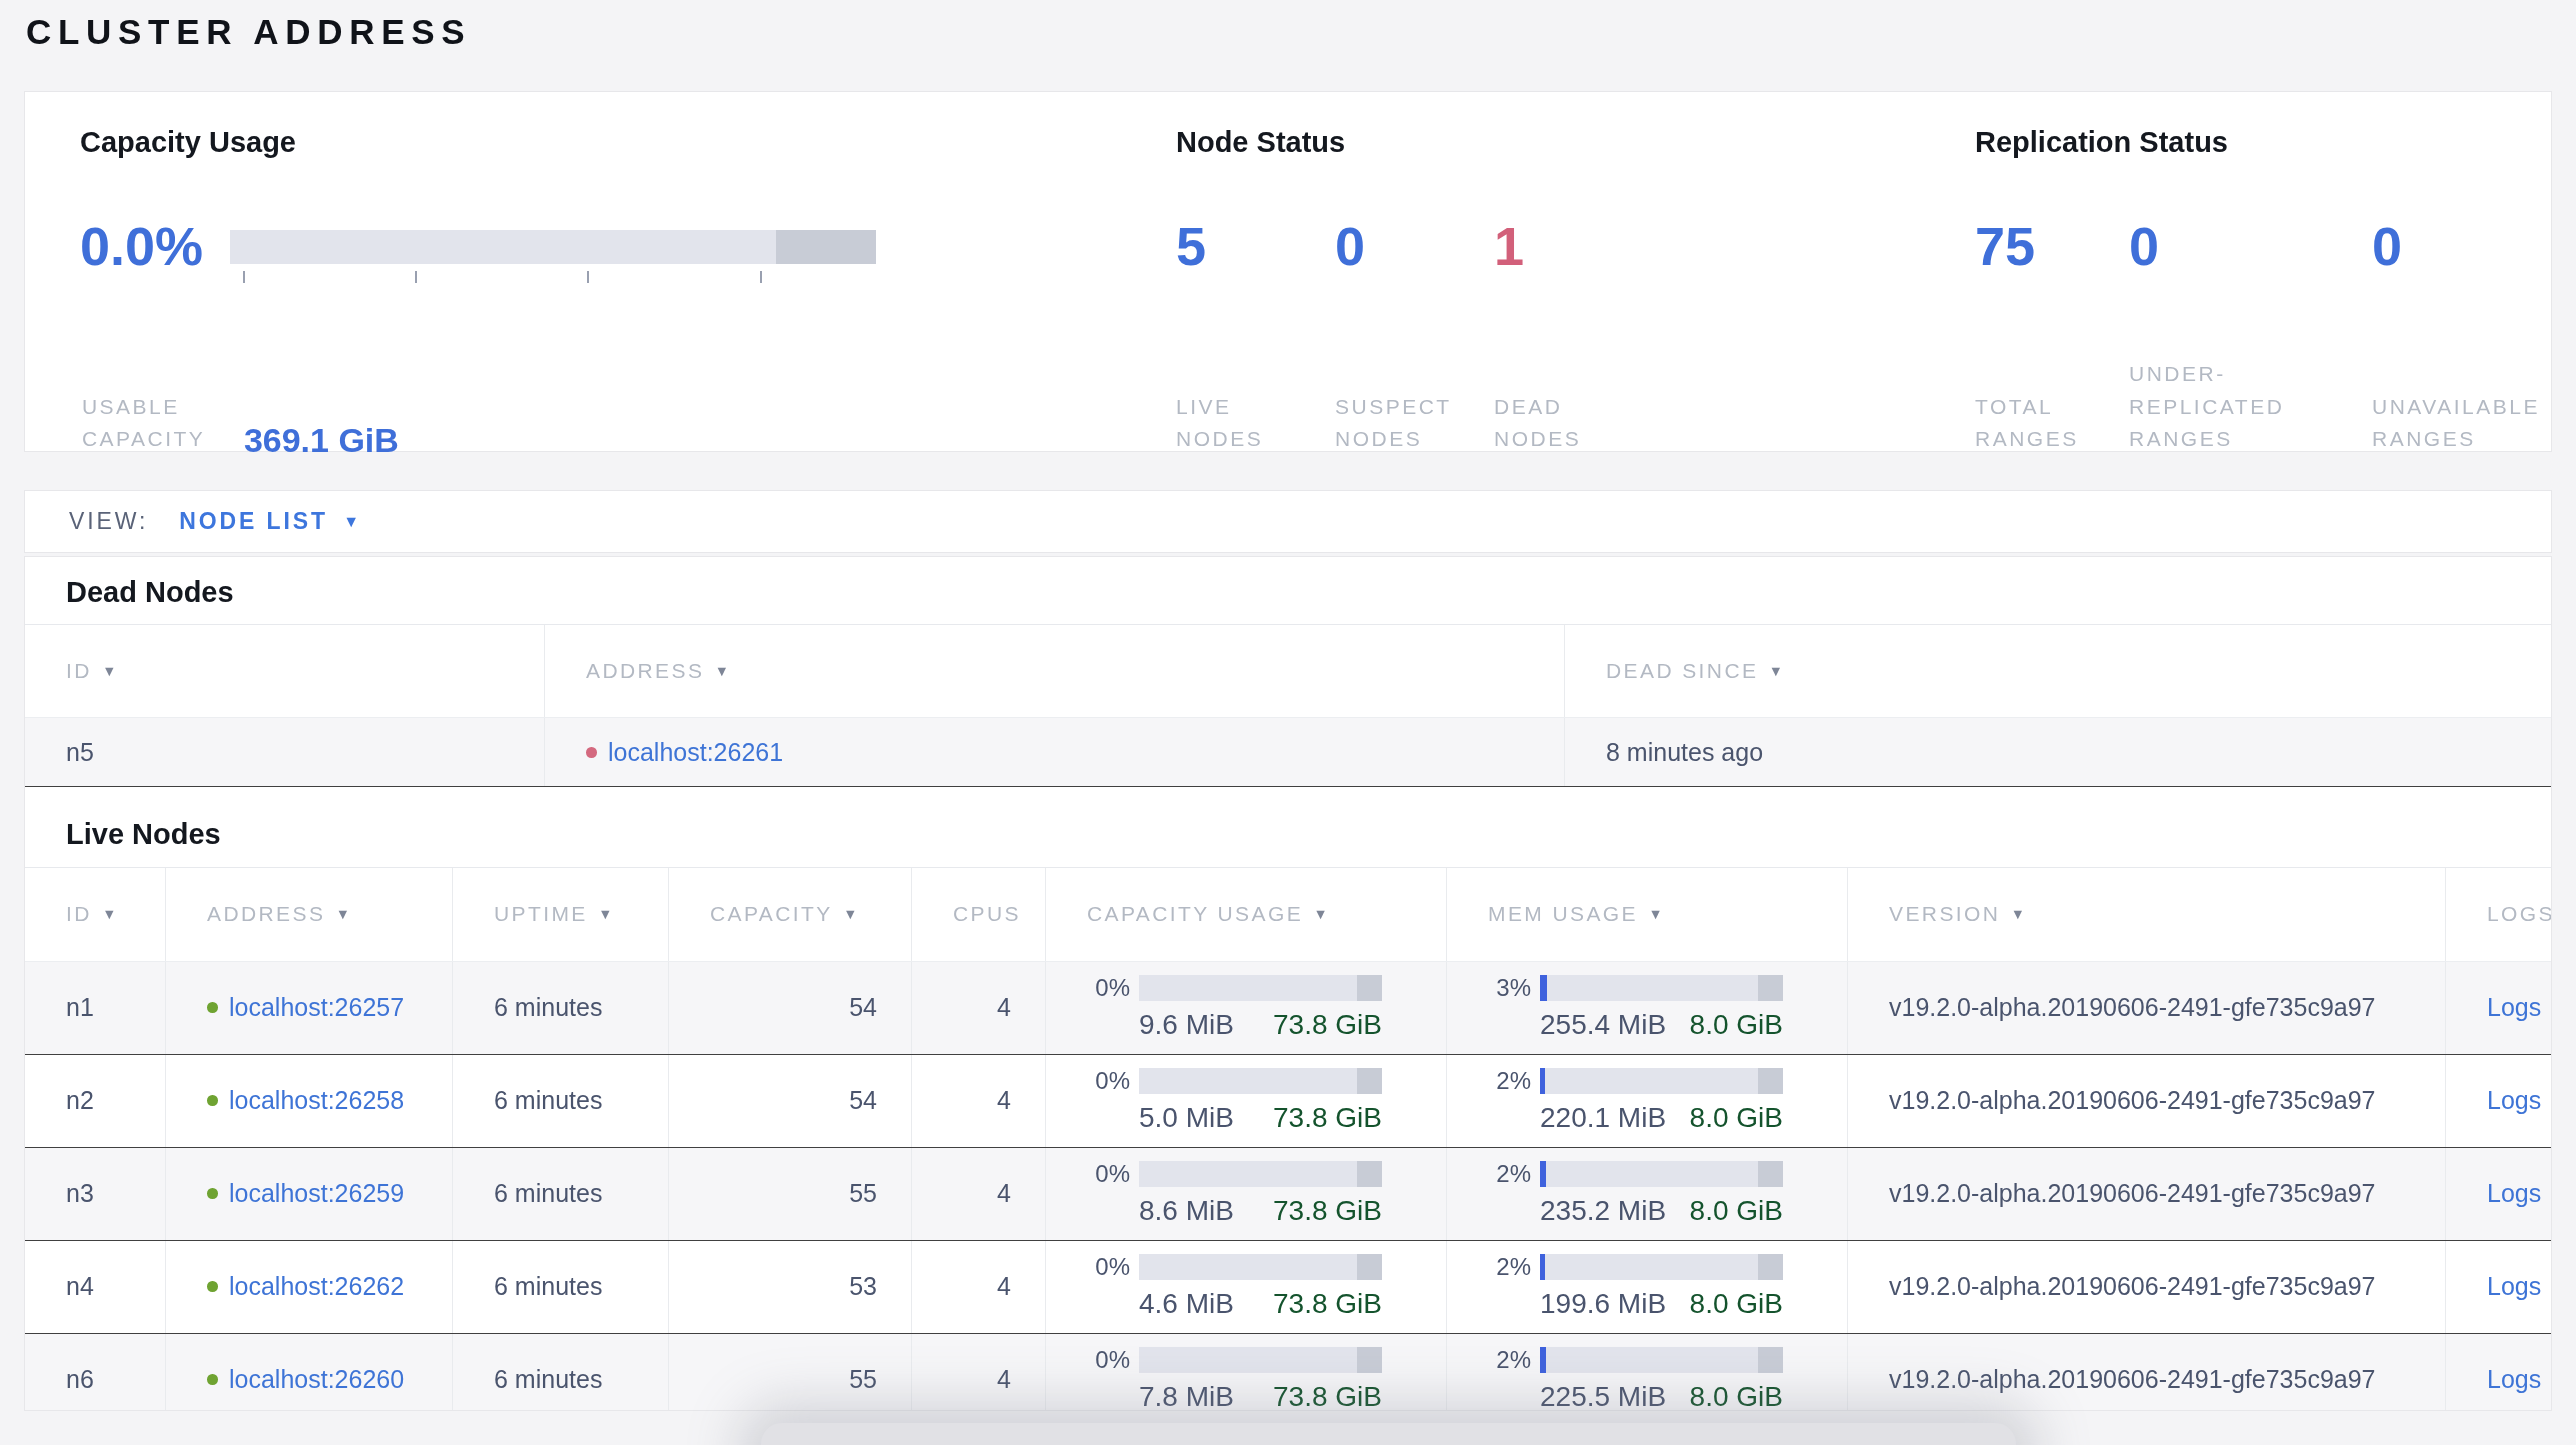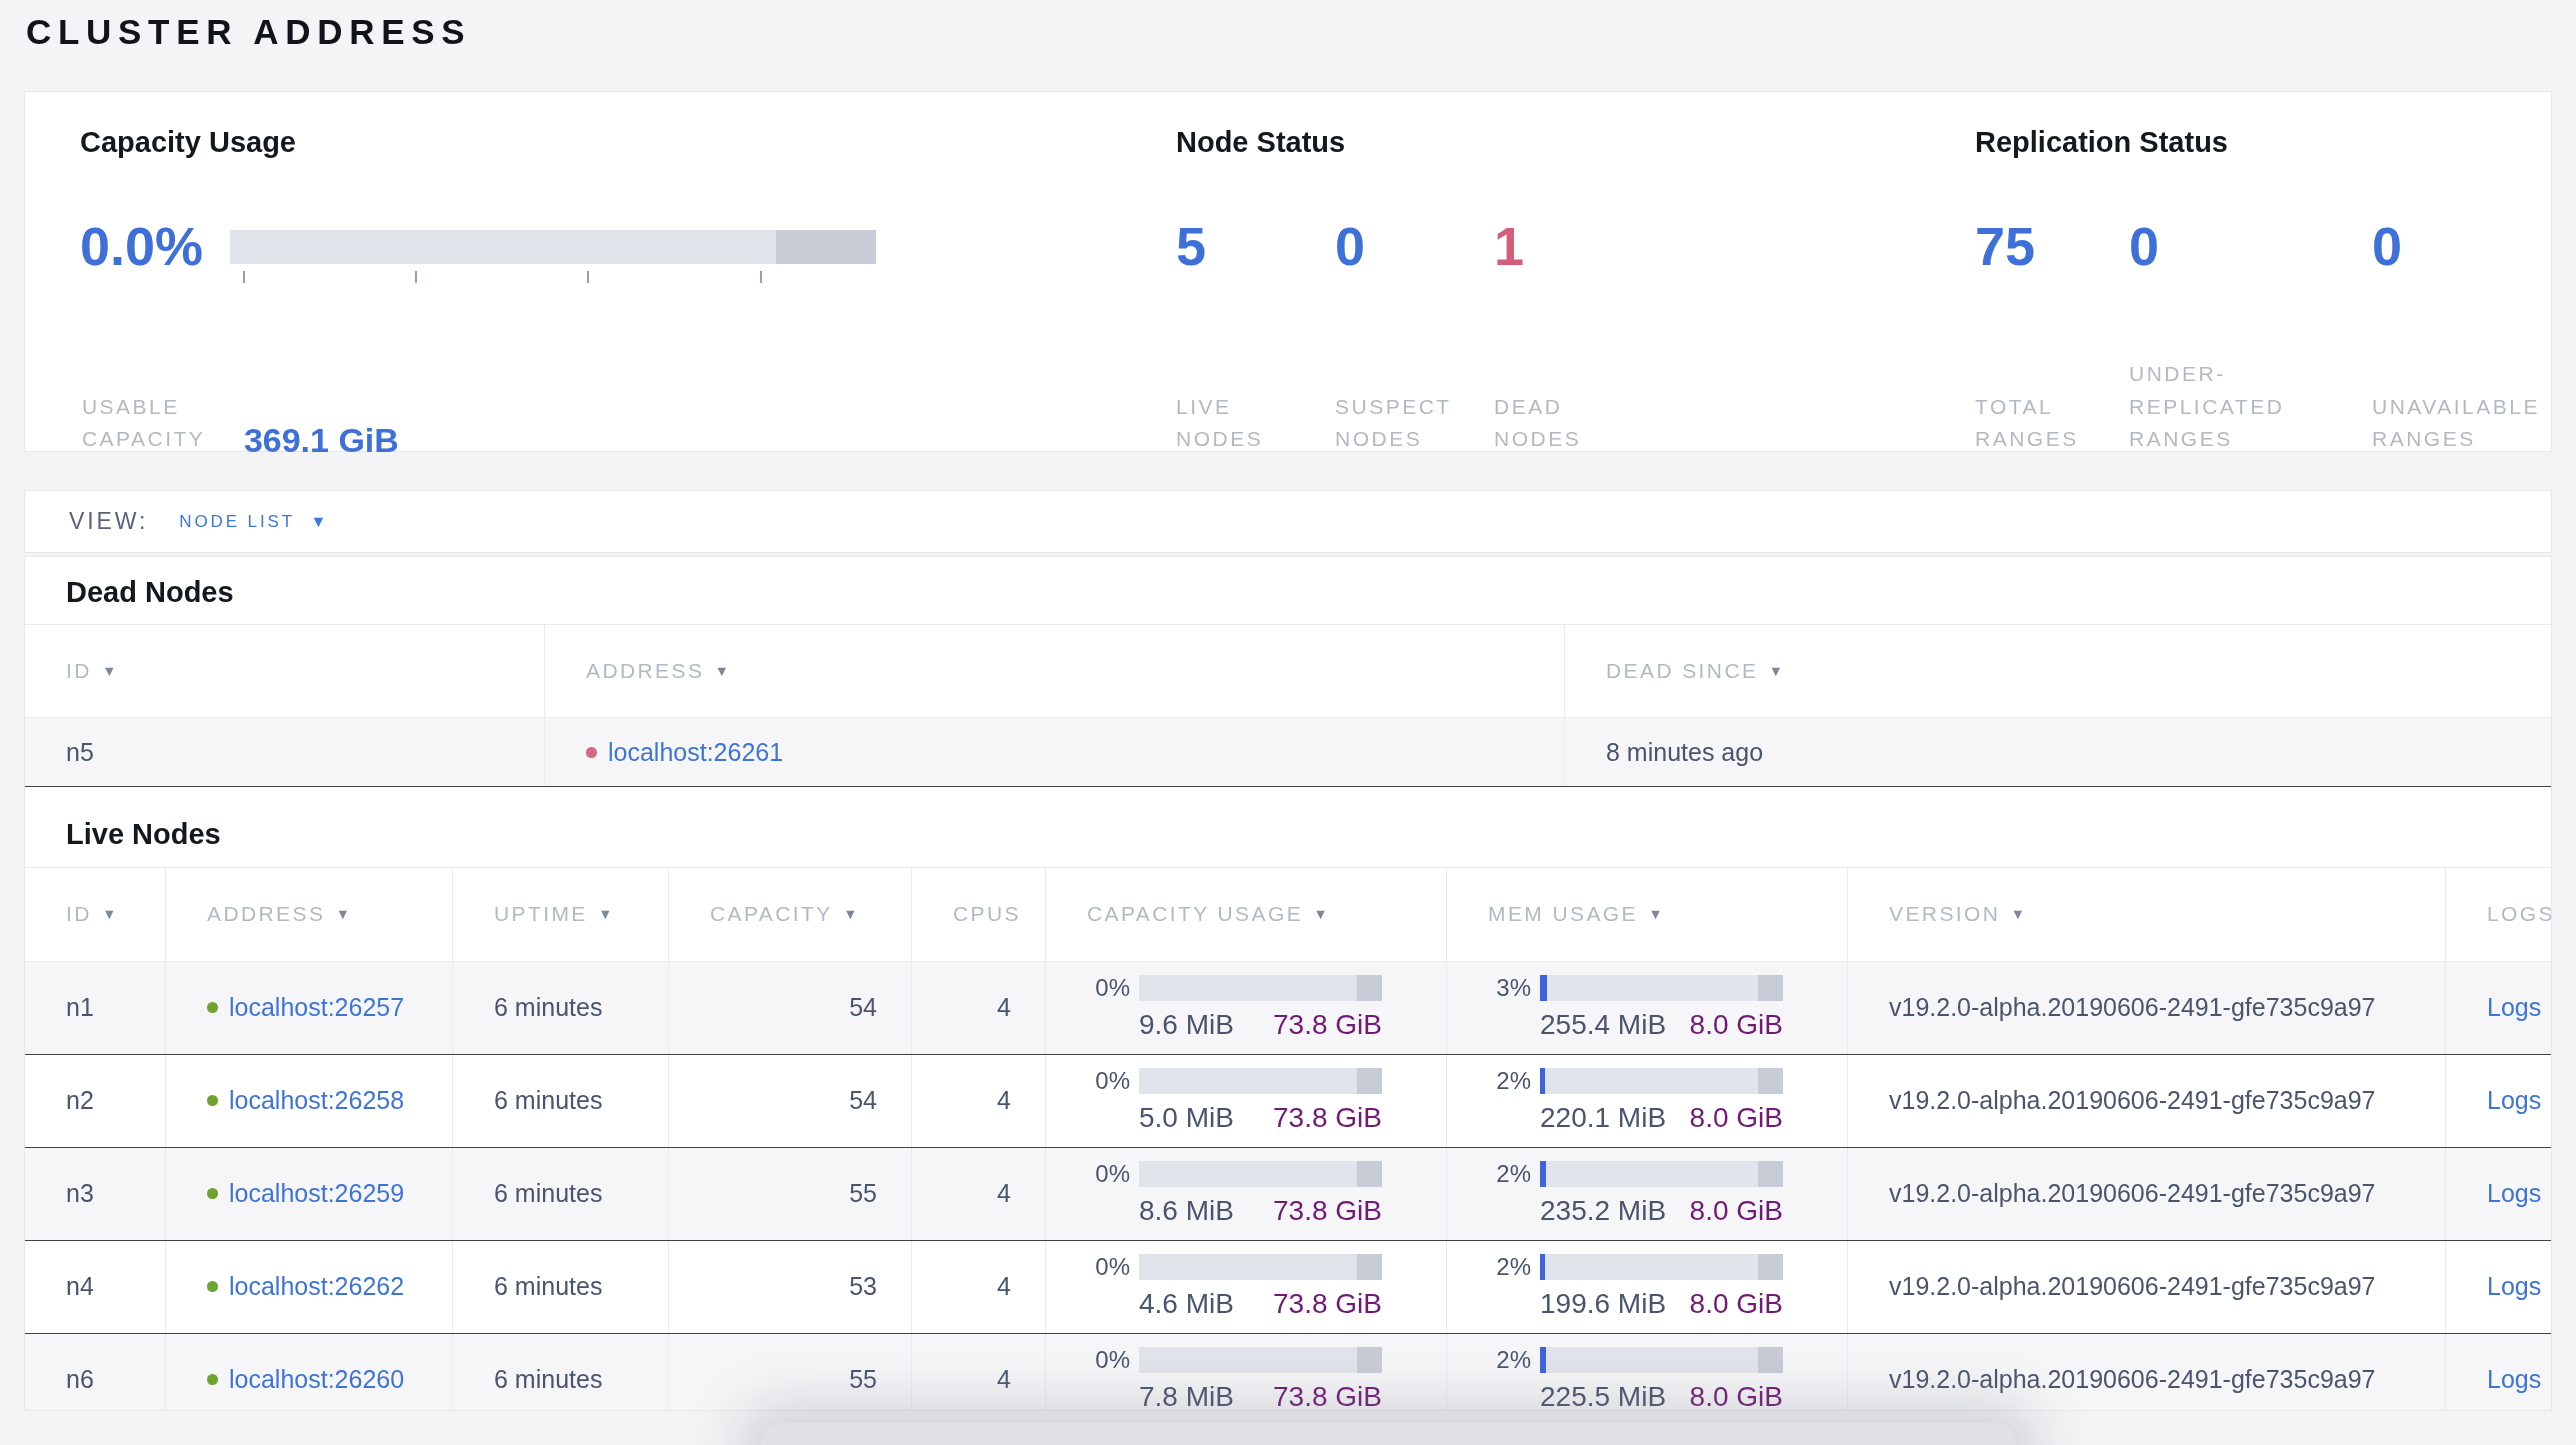--- a/index.html
+++ b/index.html
@@ -57,21 +57,21 @@
   .cap-stat-1 { width:390px; }
   .cap-stat .stat-label { width:145px; }
   .cap-stat-value { font-size:34px; font-weight:600; color:#3f6fd9; margin-left:17px; position:relative; top:3.8px; white-space:nowrap; }
   
   .view-bar {
     left:24px; top:490px; width:2528px; height:63px;
     display:flex; align-items:center; padding-left:44px; cursor:default;
   }
   .view-label { font-size:23px; letter-spacing:2.9px; color:#5a6378; }
   .view-select { display:flex; align-items:center; margin-left:31px; cursor:pointer; }
-  .view-value { font-size:17px; letter-spacing:2.9px; color:#3d76dd; font-weight:400; }
+  .view-value { font-size:23px; letter-spacing:2.9px; color:#3d76dd; font-weight:700; }
   .view-caret { margin-left:15.3px; font-size:16px; color:#3d76dd; }
   
   .tables-card { left:24px; top:556px; width:2528px; height:855px; overflow:hidden; }
   .section-title { font-size:29px; font-weight:700; color:#14181f; padding-left:41px; }
   .t-dead-title { margin-top:19px; }
   .t-live-title { margin-top:31px; }
   .grid-head, .grid-row { display:grid; }
   .dead-grid { grid-template-columns:520px 1020px 986px; }
   .live-grid { grid-template-columns:141px 287px 216px 243px 134px 401px 401px 598px 106px; }
   .grid-head { border-top:1px solid #e7e9ed; border-bottom:1px solid #eceef1; margin-top:15.3px; }
@@ -101,21 +101,21 @@
   a.link { color:#3e74d6; text-decoration:none; cursor:pointer; }
   
   .cell.barcell { flex-direction:column; align-items:flex-start; justify-content:center; padding-left:29px; }
   .bar-line { display:flex; align-items:center; }
   .bar-pct { width:55px; text-align:right; margin-right:8.6px; font-size:24px; color:#4a546d; }
   .track { position:relative; width:243px; height:26px; background:#e2e4ec; overflow:hidden; }
   .track .fill { position:absolute; left:0; top:0; bottom:0; background:#3f62dd; }
   .track .endcap { position:absolute; right:0; top:0; bottom:0; width:10%; background:#c8ccd6; }
   .bar-vals { display:flex; justify-content:space-between; width:243px; margin-left:64px; margin-top:6.7px; font-size:28px; }
   .bar-used { color:#4a546d; }
-  .bar-total { color:#701a75; }
+  .bar-total { color:#14532d; }
   
   .dock-bar {
     position:absolute; left:761px; width:1255px; height:61px; bottom:-38px;
     background:#e1e1e5; border-radius:21px;
     box-shadow:0 0 53px 21px rgba(130,132,145,0.30);
   }
 </style>
 </head>
 <body>
 

